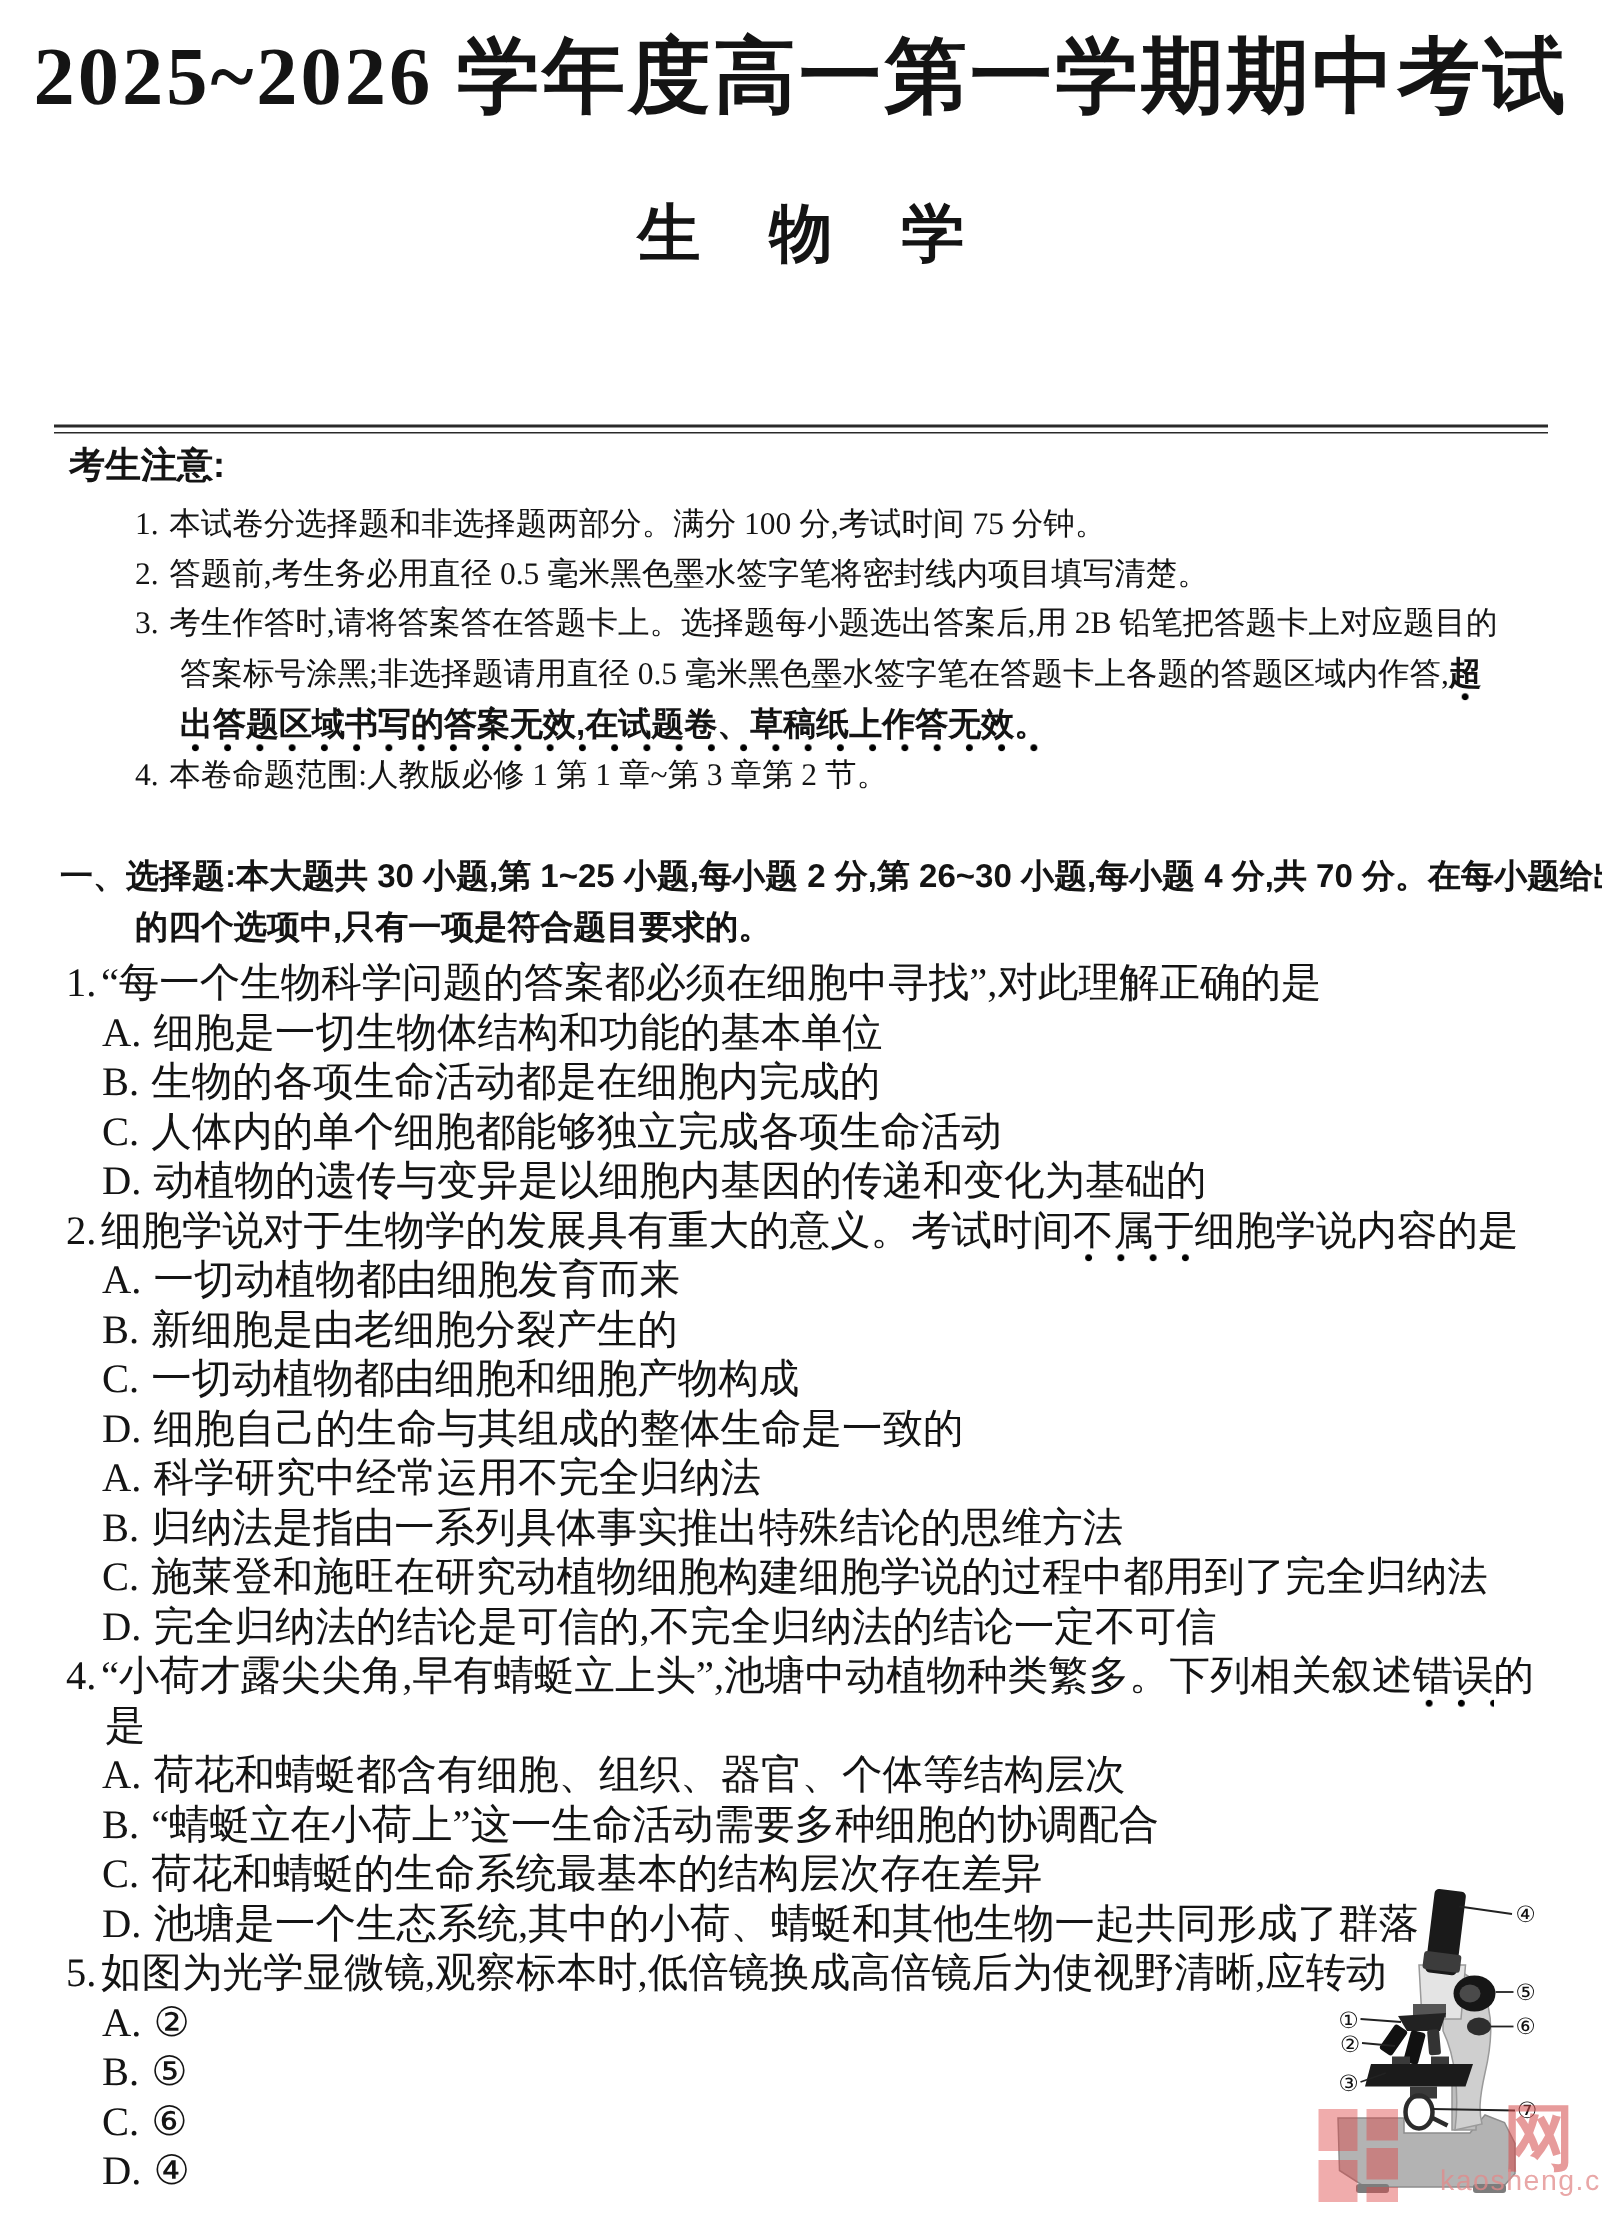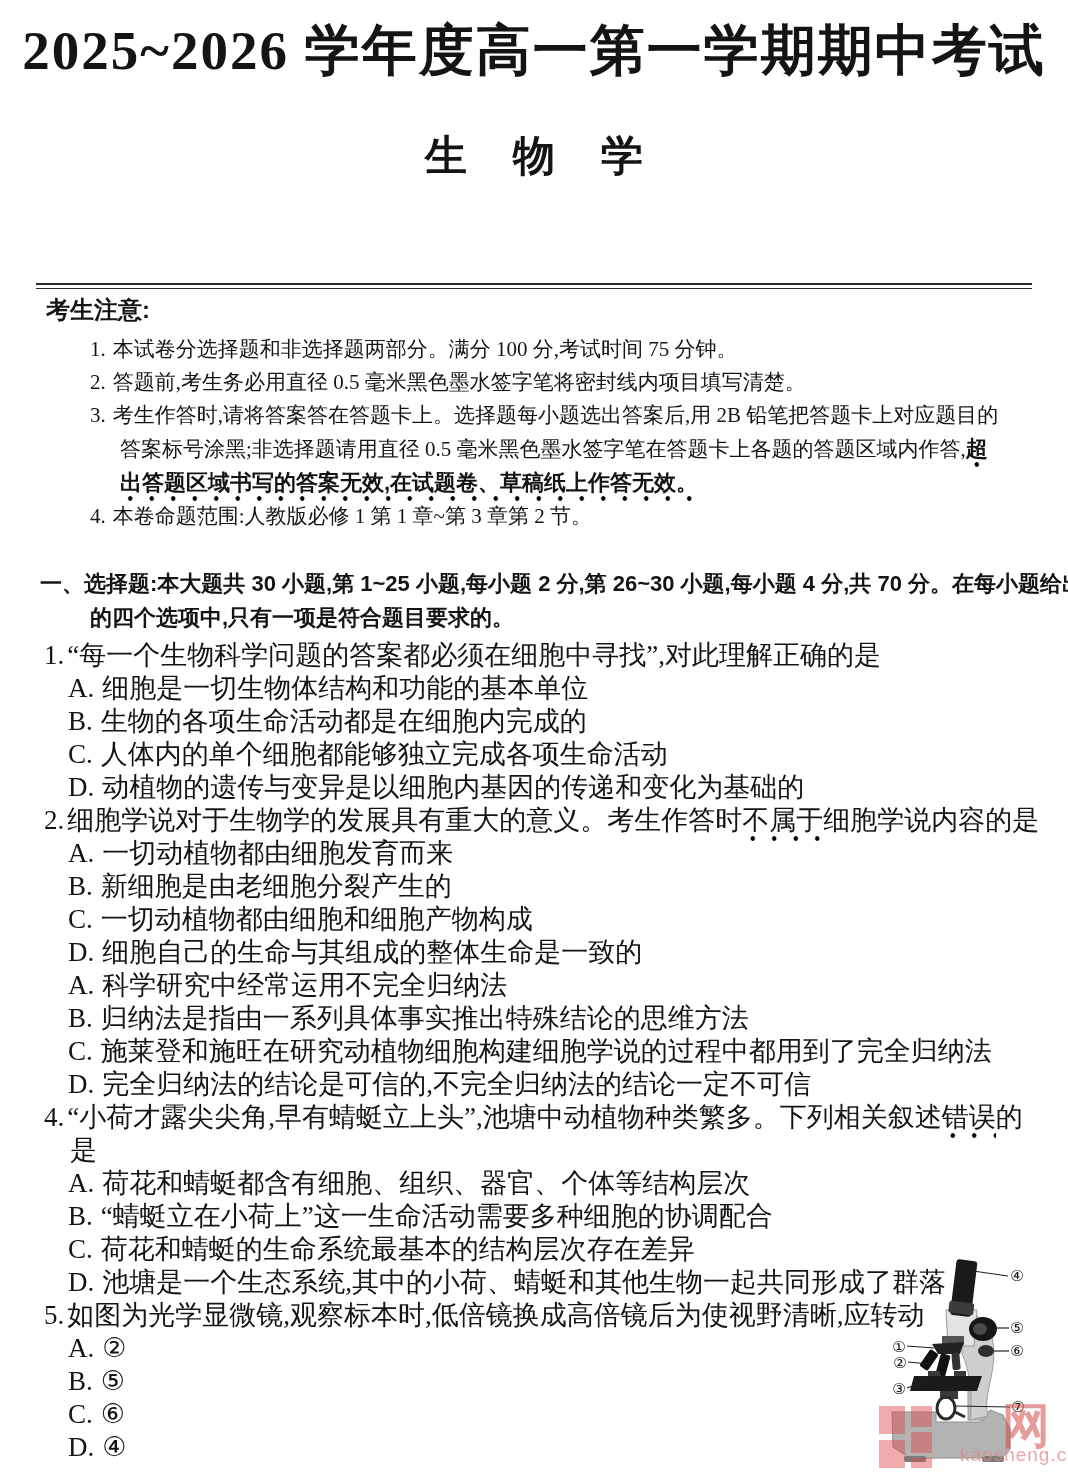--- a/index.html
+++ b/index.html
@@ -97,21 +97,21 @@
 
   <div class="questions" id="questions">
       <div class="question">
         <div class="q-stem"><span class="qnum">1.</span><span>“每一个生物科学问题的答案都必须在细胞中寻找”,对此理解正确的是</span></div>
         <div class="q-option"><span class="label">A.</span><span>细胞是一切生物体结构和功能的基本单位</span></div>
         <div class="q-option"><span class="label">B.</span><span>生物的各项生命活动都是在细胞内完成的</span></div>
         <div class="q-option"><span class="label">C.</span><span>人体内的单个细胞都能够独立完成各项生命活动</span></div>
         <div class="q-option"><span class="label">D.</span><span>动植物的遗传与变异是以细胞内基因的传递和变化为基础的</span></div>
       </div>
       <div class="question">
-        <div class="q-stem"><span class="qnum">2.</span><span>细胞学说对于生物学的发展具有重大的意义。考生作答时</span><span class="dots">不属于</span><span>细胞学说内容的是</span></div>
+        <div class="q-stem"><span class="qnum">2.</span><span>细胞学说对于生物学的发展具有重大的意义。考试时间</span><span class="dots">不属于</span><span>细胞学说内容的是</span></div>
         <div class="q-option"><span class="label">A.</span><span>一切动植物都由细胞发育而来</span></div>
         <div class="q-option"><span class="label">B.</span><span>新细胞是由老细胞分裂产生的</span></div>
         <div class="q-option"><span class="label">C.</span><span>一切动植物都由细胞和细胞产物构成</span></div>
         <div class="q-option"><span class="label">D.</span><span>细胞自己的生命与其组成的整体生命是一致的</span></div>
       </div>
       <div class="question">
         <div class="q-option"><span class="label">A.</span><span>科学研究中经常运用不完全归纳法</span></div>
         <div class="q-option"><span class="label">B.</span><span>归纳法是指由一系列具体事实推出特殊结论的思维方法</span></div>
         <div class="q-option"><span class="label">C.</span><span>施莱登和施旺在研究动植物细胞构建细胞学说的过程中都用到了完全归纳法</span></div>
         <div class="q-option"><span class="label">D.</span><span>完全归纳法的结论是可信的,不完全归纳法的结论一定不可信</span></div>

